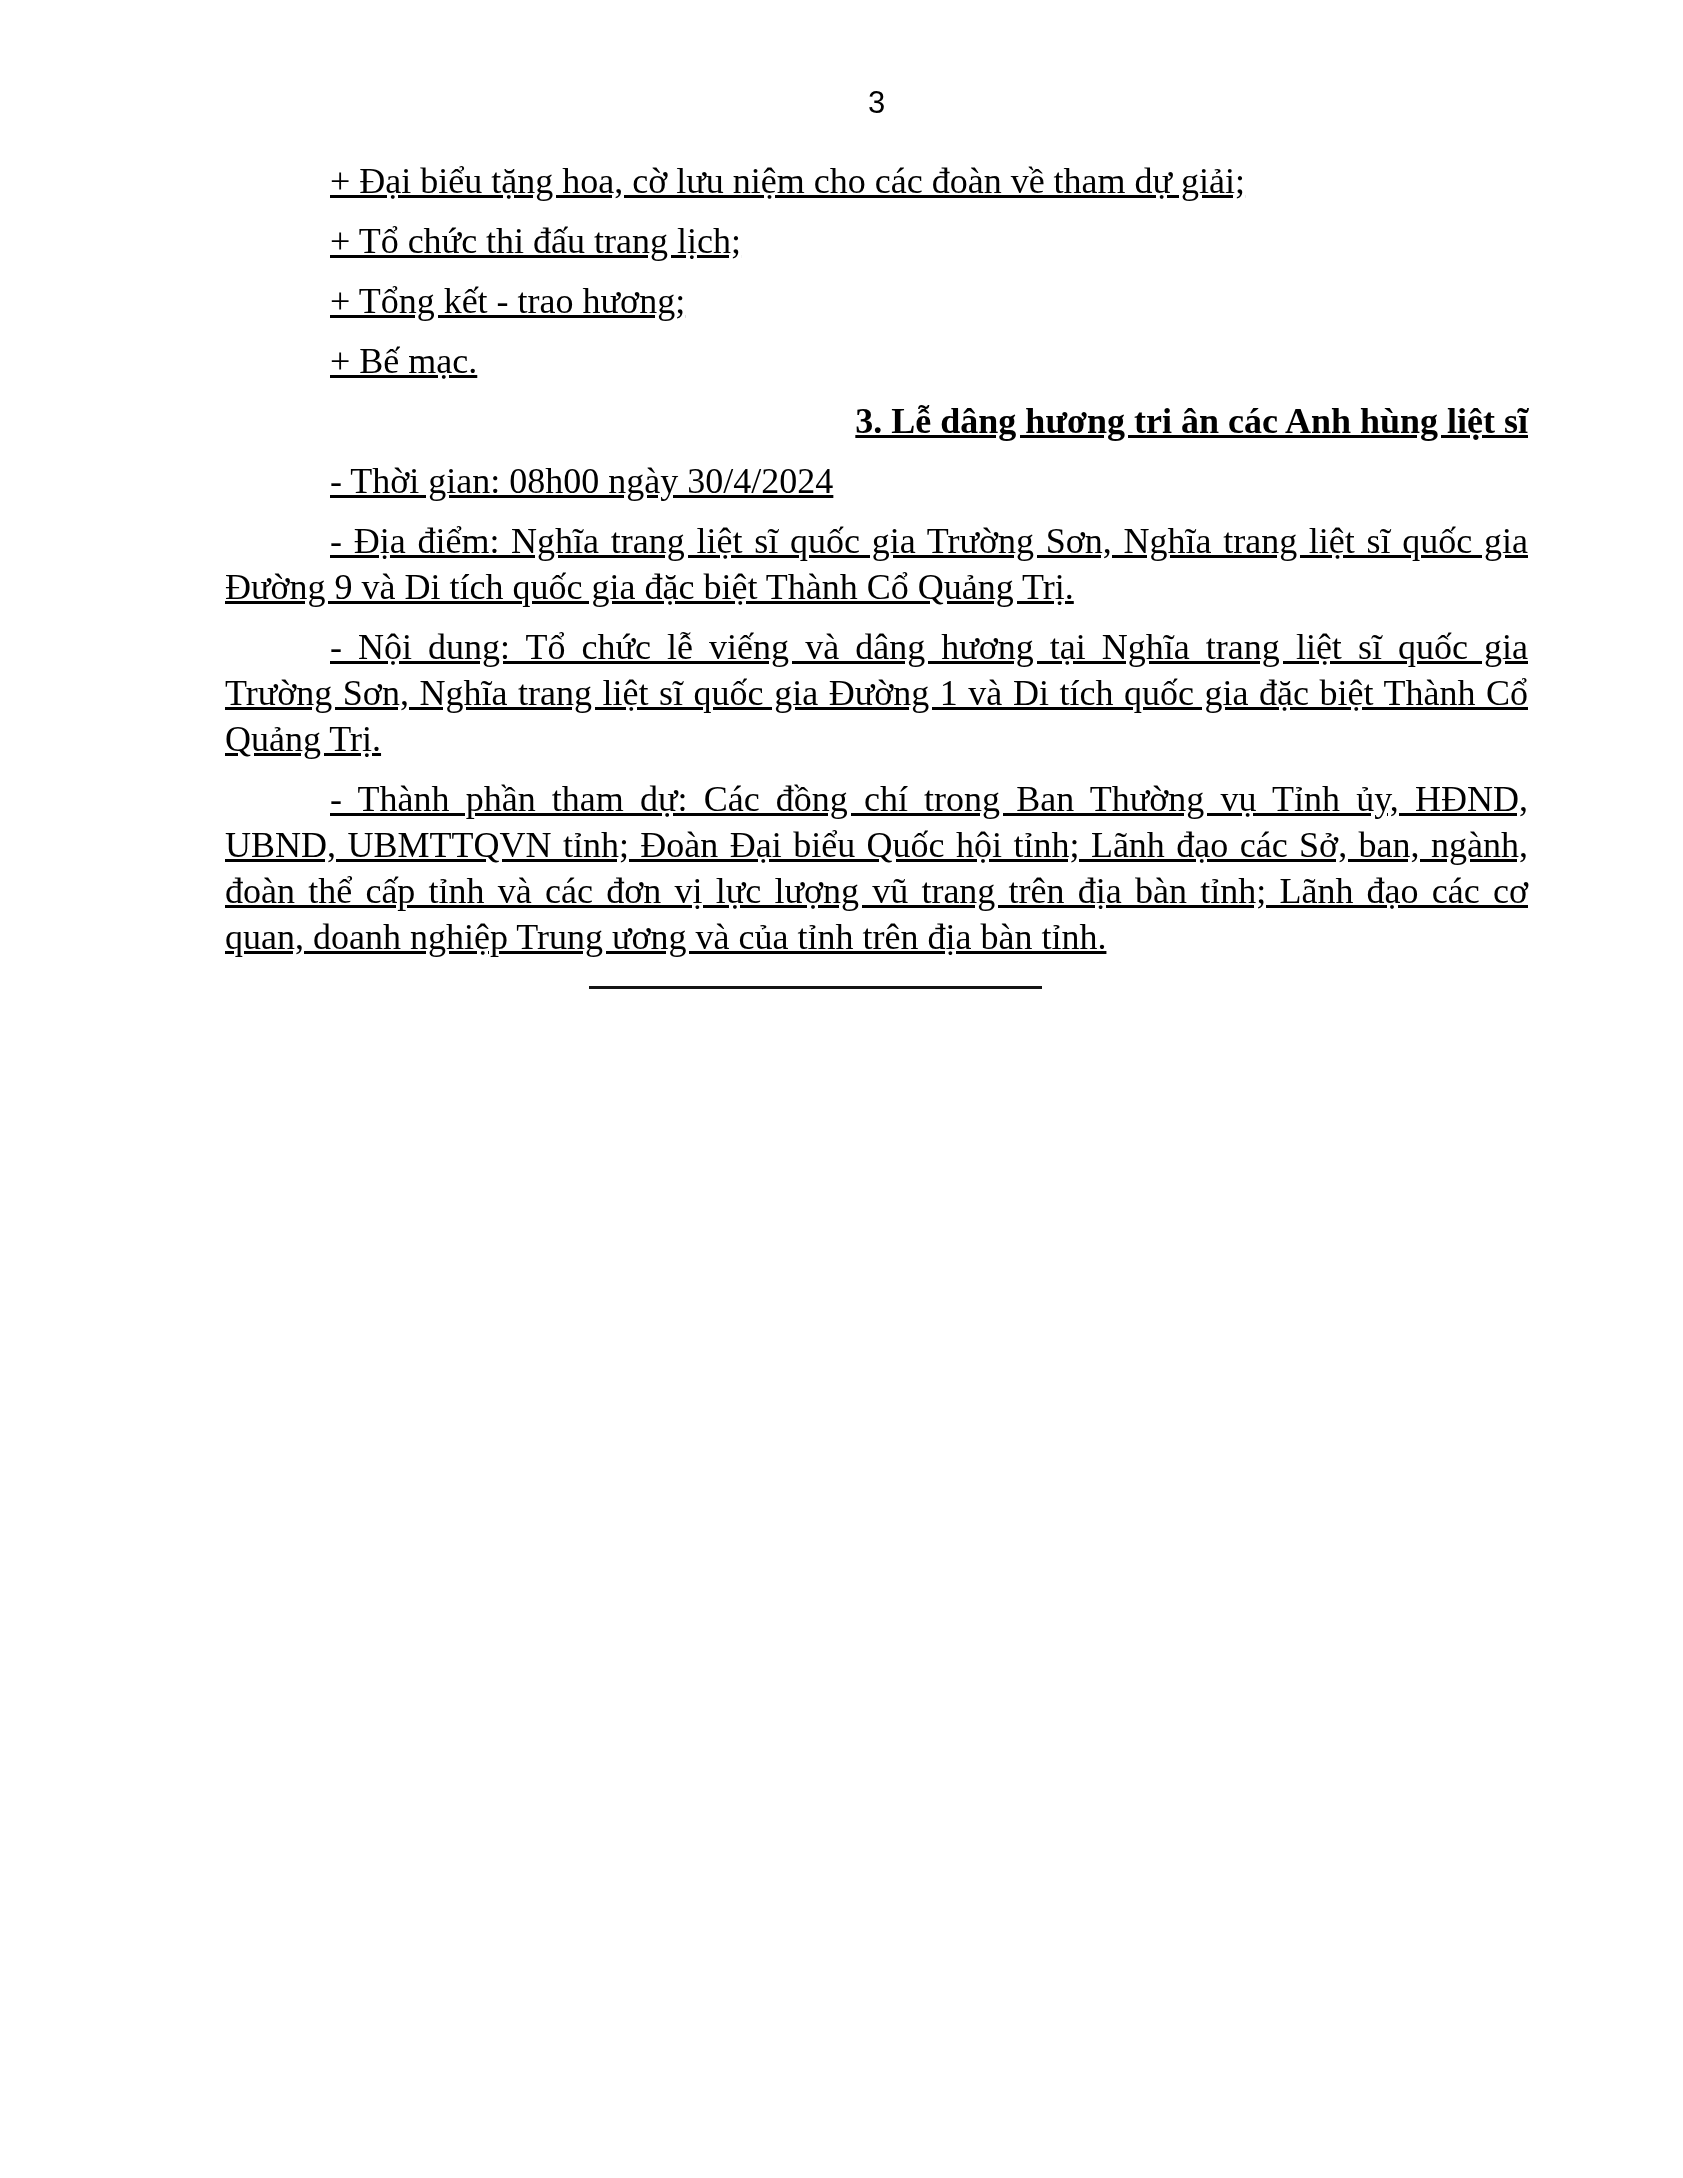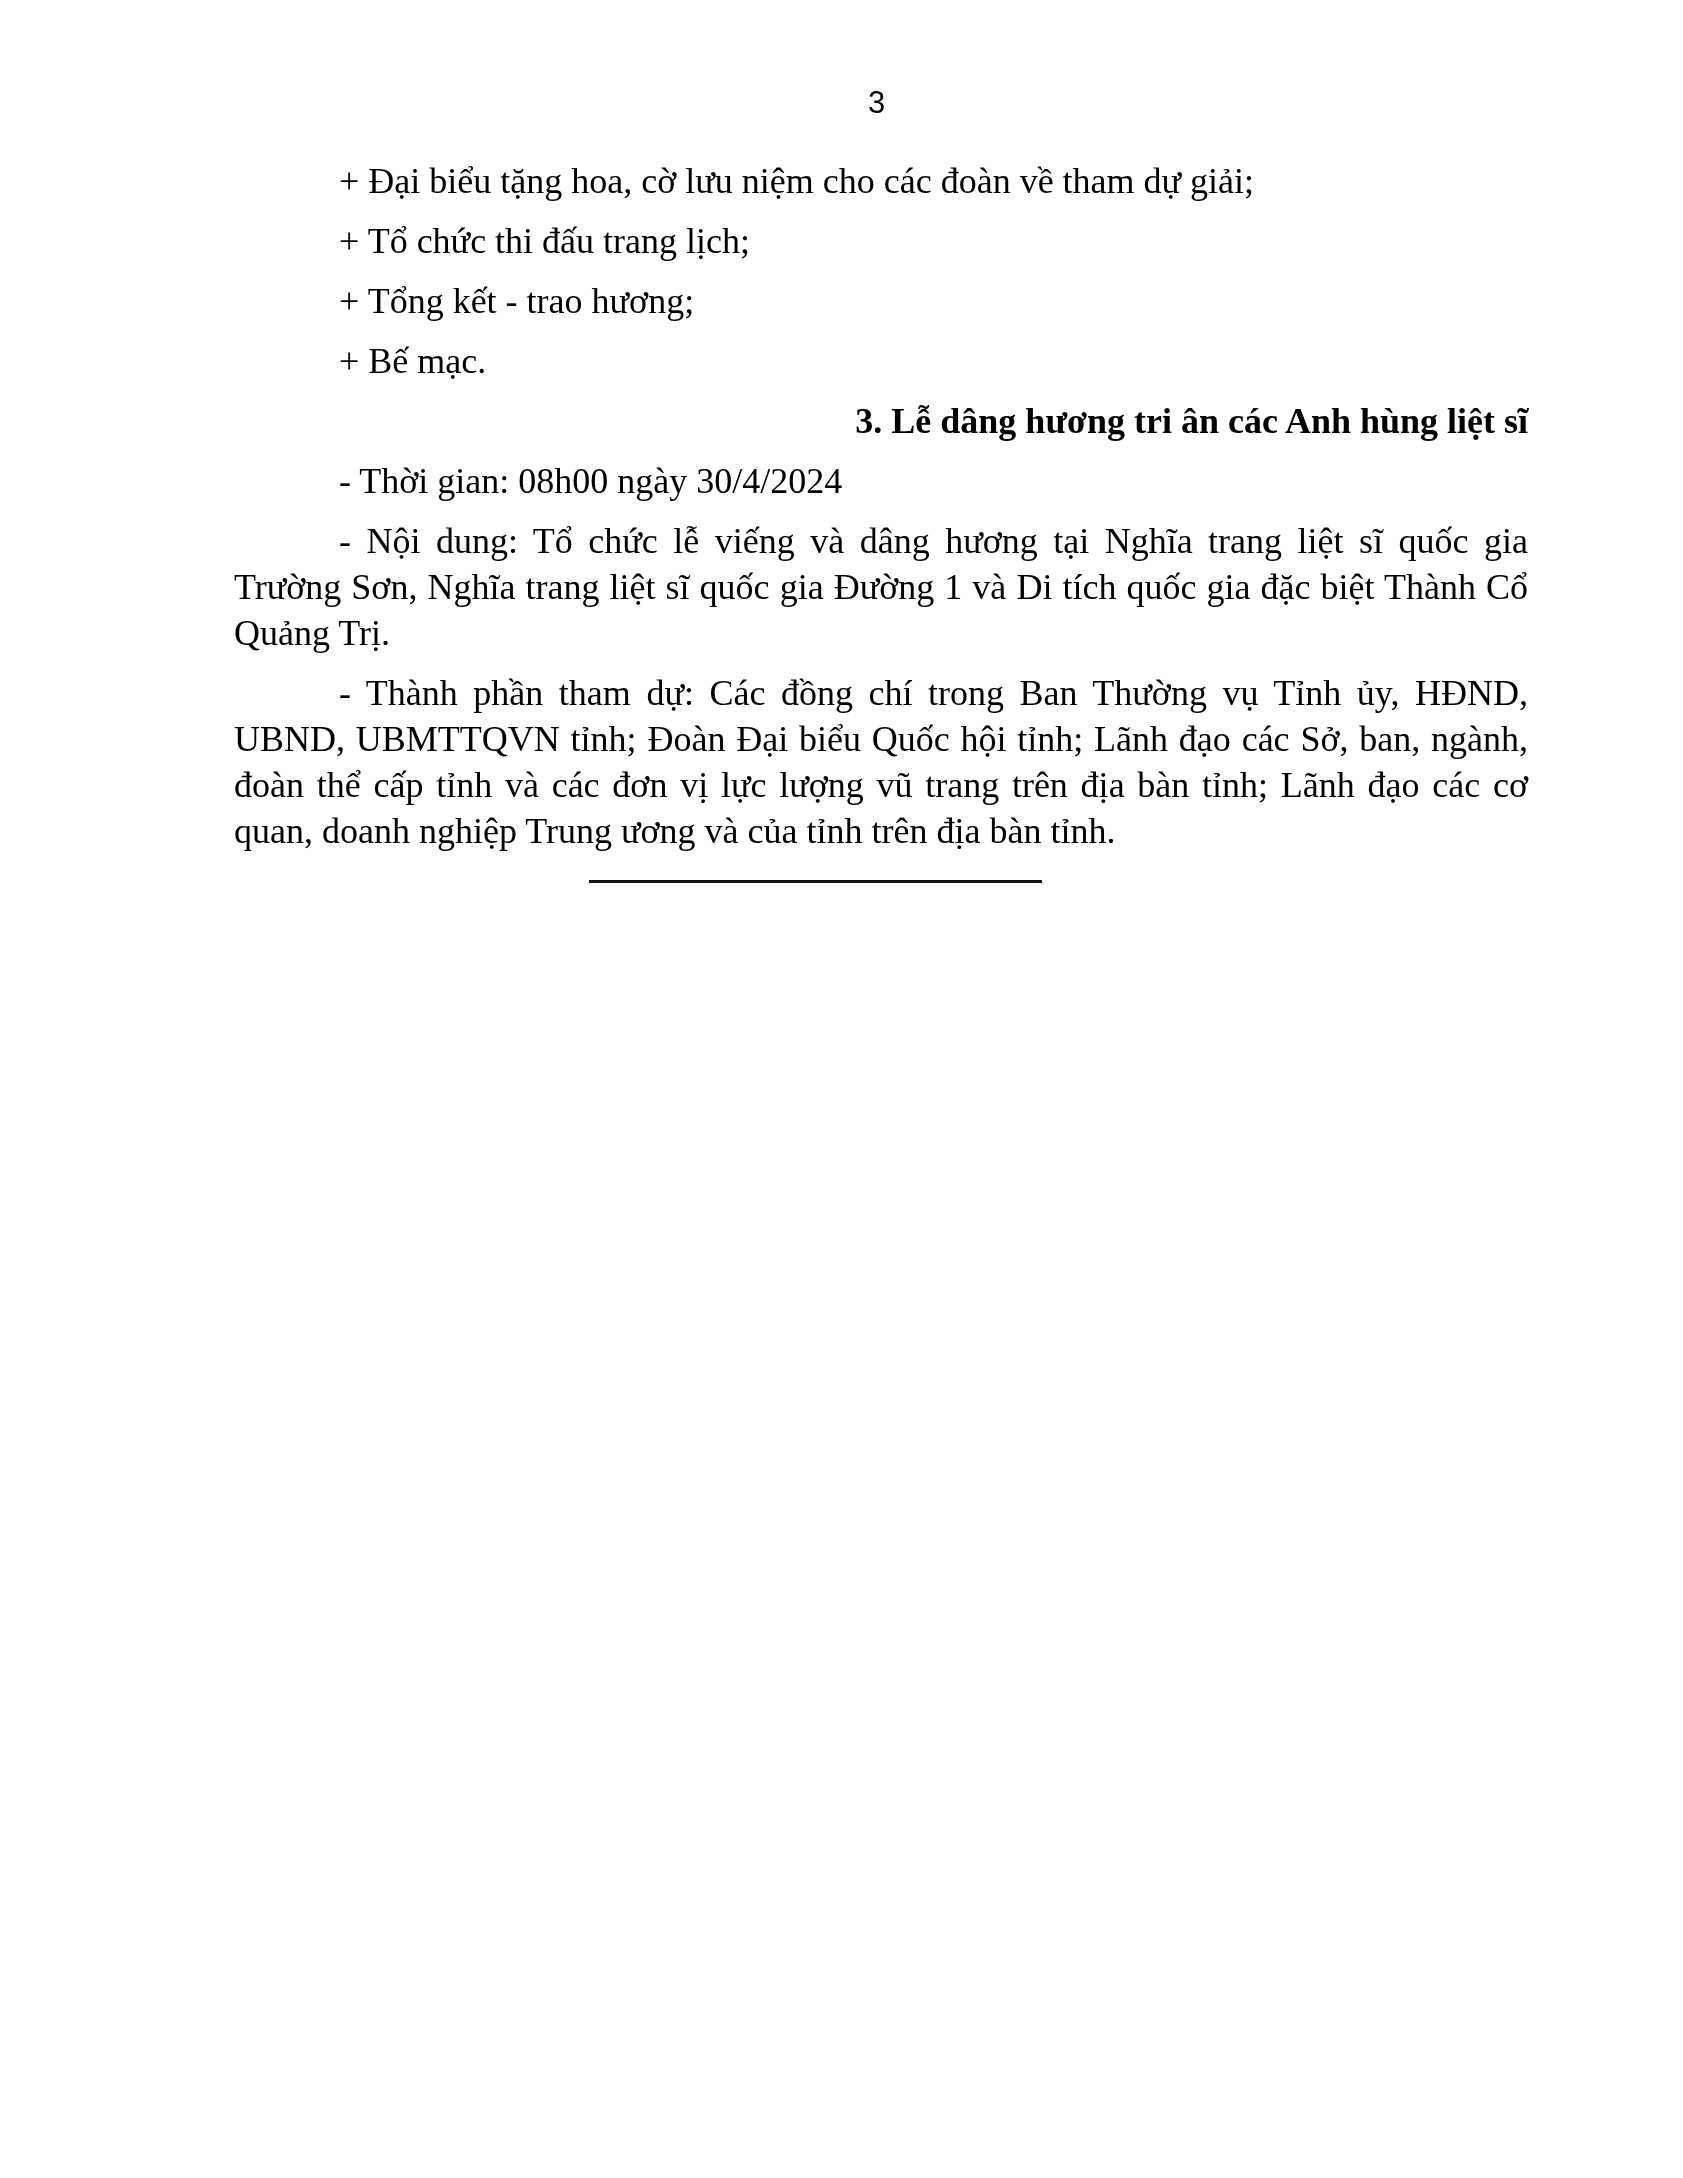--- a/index.html
+++ b/index.html
@@ -30,23 +30,24 @@
     position: absolute;
     top: 158px;
     left: 225px;
     width: 1303px;
     font-family: "Liberation Serif", "DejaVu Serif", serif;
     font-size: 36px;
     line-height: 46px;
     color: #000000;
   }
   .para {
-    margin: 0 0 14px 9px;
+    margin: 0 0 14px 0;
     text-indent: 105px;
     text-align: justify;
+    text-decoration: underline;
   }
   .para.heading {
     font-weight: bold;
     text-align: right;
   }
   .para.single-line {
     text-align: left;
   }
   .end-separator {
     width: 453px;
@@ -69,20 +70,21 @@
     <p class="para single-line">+ Tổ chức thi đấu trang lịch;</p>
 
     <p class="para single-line">+ Tổng kết - trao hương;</p>
 
     <p class="para single-line">+ Bế mạc.</p>
 
     <p class="para heading">3. Lễ dâng hương tri ân các Anh hùng liệt sĩ</p>
 
     <p class="para single-line">- Thời gian: 08h00 ngày 30/4/2024</p>
 
+    <p class="para">- Địa điểm: Nghĩa trang liệt sĩ quốc gia Trường Sơn, Nghĩa trang liệt sĩ quốc gia Đường 9 và Di tích quốc gia đặc biệt Thành Cổ Quảng Trị.</p>
 
     <p class="para">- Nội dung: Tổ chức lễ viếng và dâng hương tại Nghĩa trang liệt sĩ quốc gia Trường Sơn, Nghĩa trang liệt sĩ quốc gia Đường 1 và Di tích quốc gia đặc biệt Thành Cổ Quảng Trị.</p>
 
     <p class="para">- Thành phần tham dự: Các đồng chí trong Ban Thường vụ Tỉnh ủy, HĐND, UBND, UBMTTQVN tỉnh; Đoàn Đại biểu Quốc hội tỉnh; Lãnh đạo các Sở, ban, ngành, đoàn thể cấp tỉnh và các đơn vị lực lượng vũ trang trên địa bàn tỉnh; Lãnh đạo các cơ quan, doanh nghiệp Trung ương và của tỉnh trên địa bàn tỉnh.</p>
 
     <div class="end-separator"></div>
 
   </div>
 
 </div>

